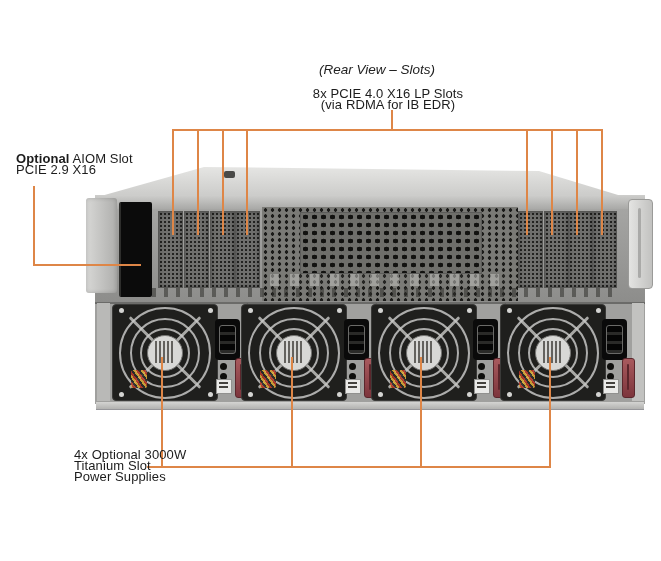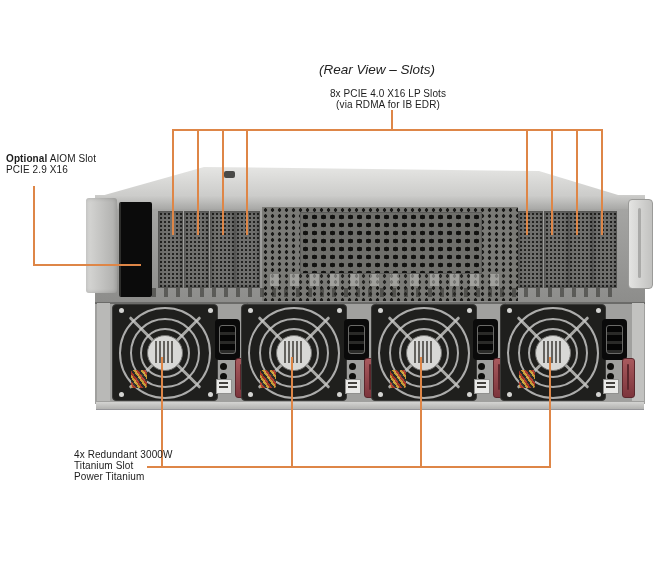--- a/index.html
+++ b/index.html
@@ -1,25 +1,25 @@
 <!DOCTYPE html>
 <html style="--accent: #de8647;"><head>
 <meta charset="utf-8">
 <style>
   :root{ --accent:#de8647; }
   html,body{margin:0;padding:0;background:#fff;}
   .stage{position:relative;width:661px;height:561px;background:#fff;overflow:hidden;
          font-family:"Liberation Sans",sans-serif;color:#1c1c1c;}
 
   
-  .lbl{position:absolute;font-size:10px;line-height:11px;letter-spacing:.1px;}
+  .lbl{position:absolute;font-size:13px;line-height:11px;letter-spacing:.1px;}
   .title{position:absolute;left:277px;top:62px;width:200px;text-align:center;
          font-size:13.5px;font-style:italic;color:#222;}
   .pcie-lbl{left:288px;top:88px;width:200px;text-align:center;}
-  .aiom-lbl{left:6px;top:153px;width:130px;}
+  .aiom-lbl{left:16px;top:153px;width:130px;}
   .psu-lbl{left:74px;top:449px;width:130px;}
   .b{font-weight:bold;}
 
   
   .cl{position:absolute;background:var(--accent);}
   .cl.v{width:2px;} .cl.h{height:2px;}
 
   
   .part{position:absolute;}
   .lid{left:95px;top:166px;width:550px;height:33px;
@@ -223,18 +223,18 @@
     <div>8x PCIE 4.0 X16 LP Slots</div>
     <div>(via RDMA for IB EDR)</div>
   </div>
 
   <div class="lbl aiom-lbl">
     <div><span class="b">Optional</span><span> AIOM Slot</span></div>
     <div>PCIE 2.9 X16</div>
   </div>
 
   <div class="lbl psu-lbl">
-    <div>4x Redundant 3000W</div>
+    <div>4x Optional 3000W</div>
     <div>Titanium Slot</div>
-    <div>Power Titanium</div>
+    <div>Power Supplies</div>
   </div>
 
 </div>
 
 </body></html>

